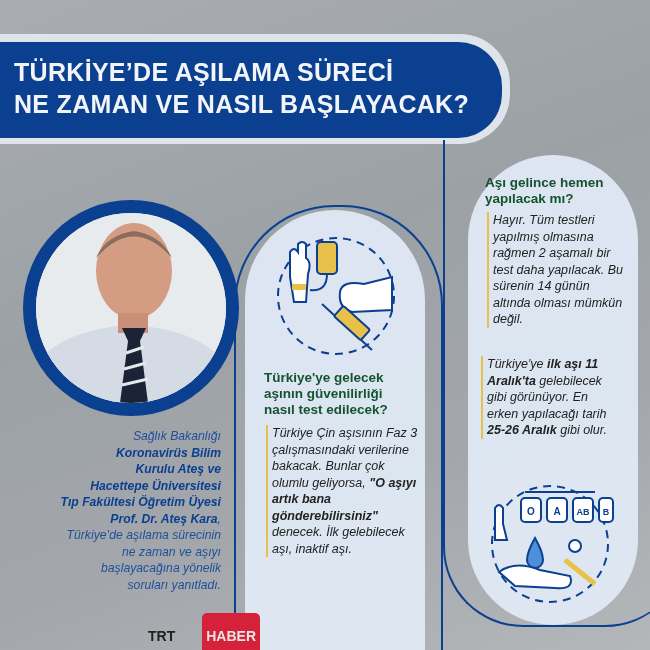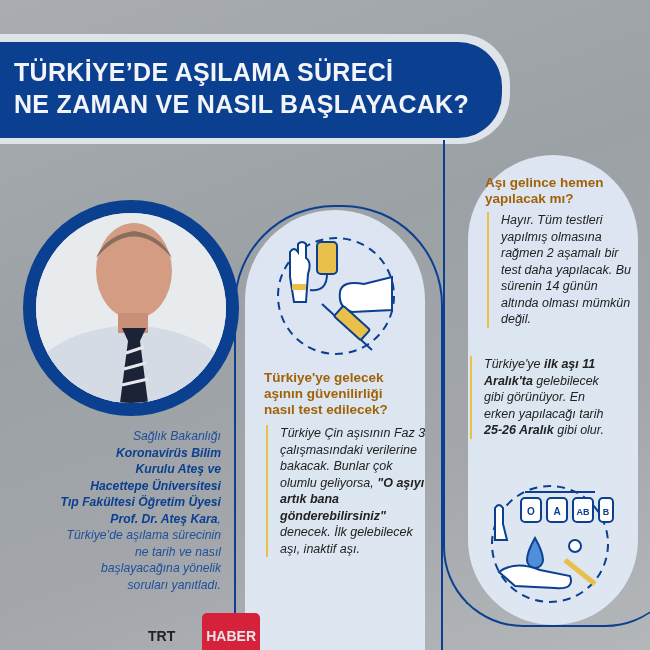--- a/index.html
+++ b/index.html
@@ -12,22 +12,22 @@
   .title-inner{left:-20px;top:42px;width:522px;height:96px;background:#0b3f8f;border-radius:0 44px 44px 0;}
   .title{left:14px;top:56px;color:#f2f4f7;font-weight:bold;font-size:25px;line-height:32px;letter-spacing:0.3px;}
   
   .outline-mid{left:234px;top:205px;width:205px;height:470px;border:2px solid #0b3f8f;border-radius:100px 100px 0 0;border-bottom:none;}
   .outline-right{left:443px;top:140px;width:240px;height:485px;border:2px solid #0b3f8f;border-radius:0 0 80px 80px;border-top:none;border-right:none;}
   .pill-mid{left:245px;top:210px;width:180px;height:440px;background:#dfe9f4;border-radius:90px 90px 0 0;opacity:.95;}
   .pill-right{left:468px;top:155px;width:170px;height:470px;background:#dfe9f4;border-radius:85px 85px 85px 85px;opacity:.95;}
   
   .avatar-ring{left:23px;top:200px;width:216px;height:216px;border-radius:50%;background:#0b3f8f;}
   .avatar{left:36px;top:213px;width:190px;height:190px;border-radius:50%;overflow:hidden;background:#e9ecef;}
-  .q{color:#a16207;font-weight:bold;font-size:13.5px;line-height:16px;}
-  .body{color:#222;font-style:italic;font-size:12.5px;line-height:16.5px;border-left:2px solid #e8c04a;padding-left:12px;}
+  .q{color:#14532d;font-weight:bold;font-size:13.5px;line-height:16px;}
+  .body{color:#222;font-style:italic;font-size:12.5px;line-height:16.5px;border-left:2px solid #e8c04a;padding-left:4px;}
   .body b{font-weight:bold;}
   .caption{right:429px;top:428px;width:220px;text-align:right;color:#1f4f9a;font-style:italic;font-size:12.2px;line-height:16.5px;}
   .caption b{color:#0b3f8f;}
   .logo{left:148px;top:613px;font-weight:bold;font-size:14px;display:flex;align-items:center;gap:25px;}
   .logo .trt{color:#222;margin-right:2px;}
   .logo .haber{background:#d6213a;color:#e5e5e5;padding:15px 4px;border-radius:5px;}
 </style>
 </head>
 <body>
 
@@ -58,21 +58,21 @@
 </div>
 
 <div class="abs caption">
   <div>Sağlık Bakanlığı</div>
   <div><b>Koronavirüs Bilim</b></div>
   <div><b>Kurulu Ateş ve</b></div>
   <div><b>Hacettepe Üniversitesi</b></div>
   <div><b>Tıp Fakültesi Öğretim Üyesi</b></div>
   <div><b>Prof. Dr. Ateş Kara</b>,</div>
   <div>Türkiye’de aşılama sürecinin</div>
-  <div>ne tarih ve nasıl</div>
+  <div>ne zaman ve aşıyı</div>
   <div>başlayacağına yönelik</div>
   <div>soruları yanıtladı.</div>
 </div>
 
 <svg class="abs" style="left:272px;top:232px" width="128" height="128" viewBox="0 0 128 128">
   <circle cx="64" cy="64" r="58" fill="none" stroke="#0b3f8f" stroke-width="2" stroke-dasharray="8 6"></circle>
   <path d="M18 45 L18 20 Q22 14 26 20 L26 12 Q30 8 34 12 L34 26 Q40 30 36 42 L34 70 L22 70 Z" fill="#fff" stroke="#0b3f8f" stroke-width="2"></path>
   <rect x="20" y="52" width="14" height="6" fill="#e8c04a"></rect>
   <rect x="45" y="10" width="20" height="32" rx="4" fill="#e8c04a" stroke="#0b3f8f" stroke-width="2"></rect>
   <path d="M55 42 Q55 60 38 58" fill="none" stroke="#0b3f8f" stroke-width="2"></path>
@@ -86,21 +86,21 @@
   <div>aşının güvenilirliği</div>
   <div>nasıl test edilecek?</div>
 </div>
 <div class="abs body" style="left:266px;top:425px;width:148px"><span>Türkiye Çin aşısının Faz 3 çalışmasındaki verilerine bakacak. Bunlar çok olumlu geliyorsa, </span><b>"O aşıyı artık bana gönderebilirsiniz"</b><span> denecek. İlk gelebilecek aşı, inaktif aşı.</span></div>
 
 <div class="abs q" style="left:485px;top:175px;width:150px">
   <div>Aşı gelince hemen</div>
   <div>yapılacak mı?</div>
 </div>
 <div class="abs body" style="left:487px;top:212px;width:132px"><span>Hayır. Tüm testleri yapılmış olmasına rağmen 2 aşamalı bir test daha yapılacak. Bu sürenin 14 günün altında olması mümkün değil.</span></div>
-<div class="abs body" style="left:470px;top:356px;width:132px"><span>Türkiye'ye </span><b>ilk aşı 11 Aralık'ta</b><span> gelebilecek gibi görünüyor. En erken yapılacağı tarih </span><b>25-26 Aralık</b><span> gibi olur.</span></div>
+<div class="abs body" style="left:481px;top:356px;width:132px"><span>Türkiye'ye </span><b>ilk aşı 11 Aralık'ta</b><span> gelebilecek gibi görünüyor. En erken yapılacağı tarih </span><b>25-26 Aralık</b><span> gibi olur.</span></div>
 
 <svg class="abs" style="left:485px;top:480px" width="130" height="128" viewBox="0 0 130 128">
   <circle cx="65" cy="64" r="58" fill="none" stroke="#0b3f8f" stroke-width="2" stroke-dasharray="8 6"></circle>
   <path d="M40 12 L110 12" stroke="#0b3f8f" stroke-width="2"></path>
   <g fill="#fff" stroke="#0b3f8f" stroke-width="2">
     <rect x="36" y="18" width="20" height="24" rx="4"></rect>
     <rect x="62" y="18" width="20" height="24" rx="4"></rect>
     <rect x="88" y="18" width="20" height="24" rx="4"></rect>
     <rect x="114" y="18" width="14" height="24" rx="4"></rect>
     <path d="M10 50 L10 28 Q14 22 18 28 L18 44 L22 60 L10 60Z"></path>

